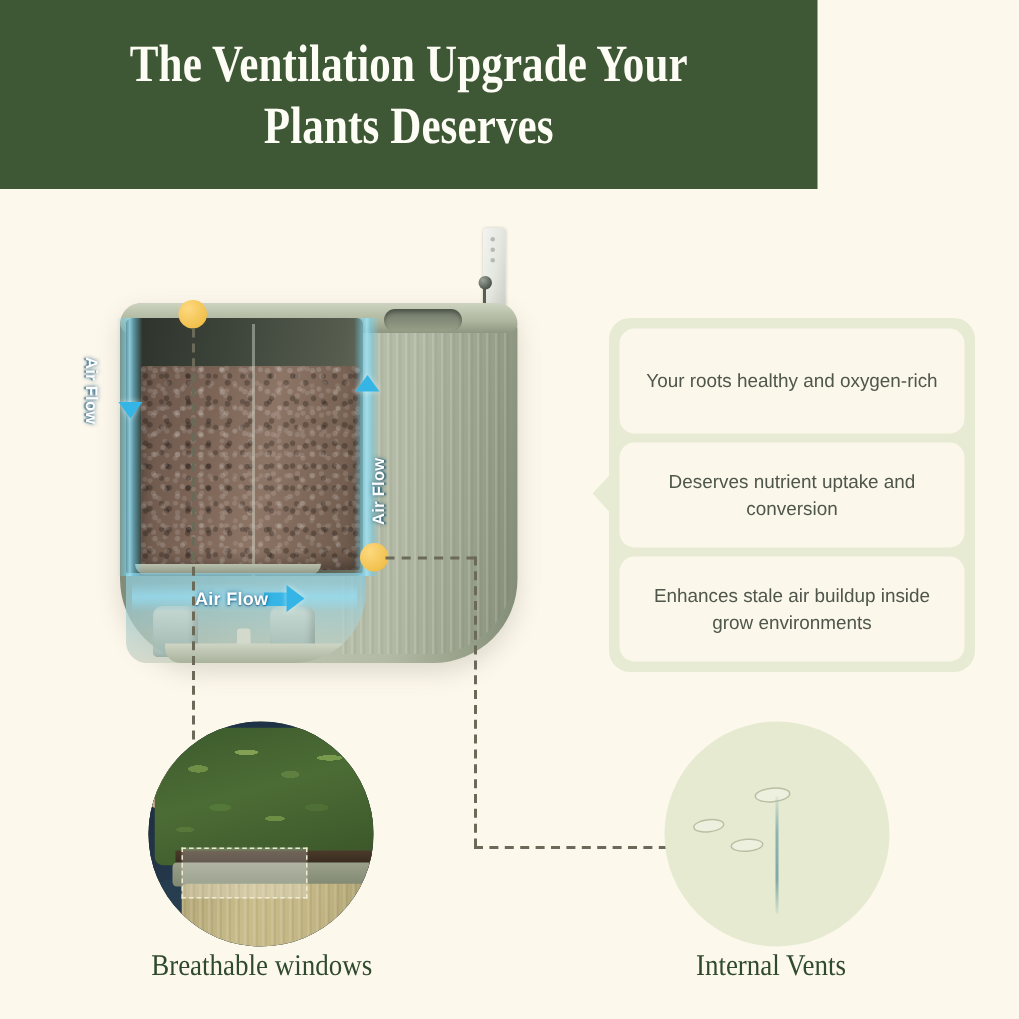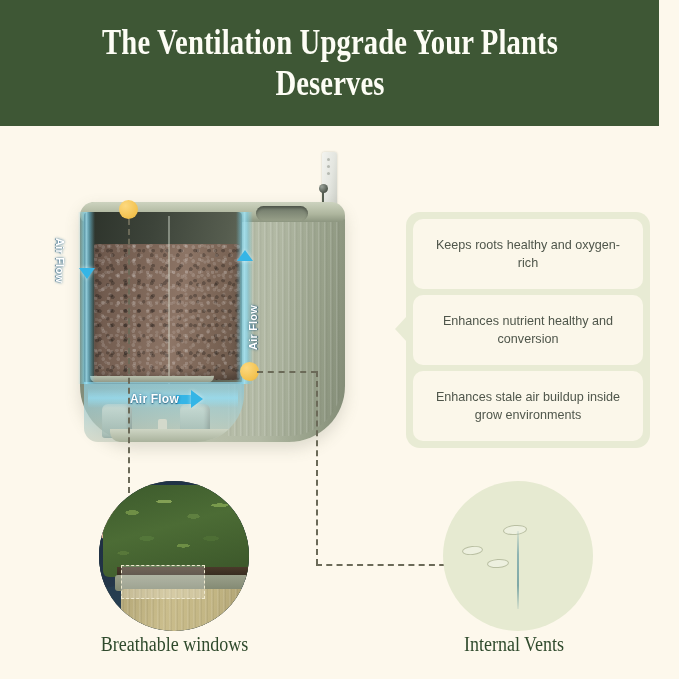--- a/index.html
+++ b/index.html
@@ -17,21 +17,21 @@
     height: 679px;
     background: #fdf8ec;
     overflow: hidden;
   }
 
   
   .header-band {
     position: absolute;
     left: 0;
     top: 0;
-    width: 659px;
+    width: 545px;
     height: 126px;
     background: #3e5735;
     display: flex;
     align-items: center;
     justify-content: center;
   }
   .header-title {
     color: #fdfdf5;
     font-family: "Liberation Serif", serif;
     font-weight: bold;
@@ -521,24 +521,24 @@
 
   <div class="leader leader-v leader-a"></div>
   <div class="leader leader-h leader-b1"></div>
   <div class="leader leader-v leader-b2"></div>
   <div class="leader leader-h leader-b3"></div>
 
   <div class="feature-panel">
     <div class="panel-notch"></div>
 
     <div class="feature-card">
-      <span>Keeps roots healthy and oxygen-rich</span>
+      <span>Your roots healthy and oxygen-rich</span>
     </div>
     <div class="feature-card">
-      <span>Enhances nutrient healthy and conversion</span>
+      <span>Deserves nutrient uptake and conversion</span>
     </div>
     <div class="feature-card">
       <span>Enhances stale air buildup inside grow environments</span>
     </div>
   </div>
 
   <div class="circle-left">
     <div class="photo-sky"></div>
     <div class="photo-sleeve"></div>
     <div class="photo-hand"></div>

